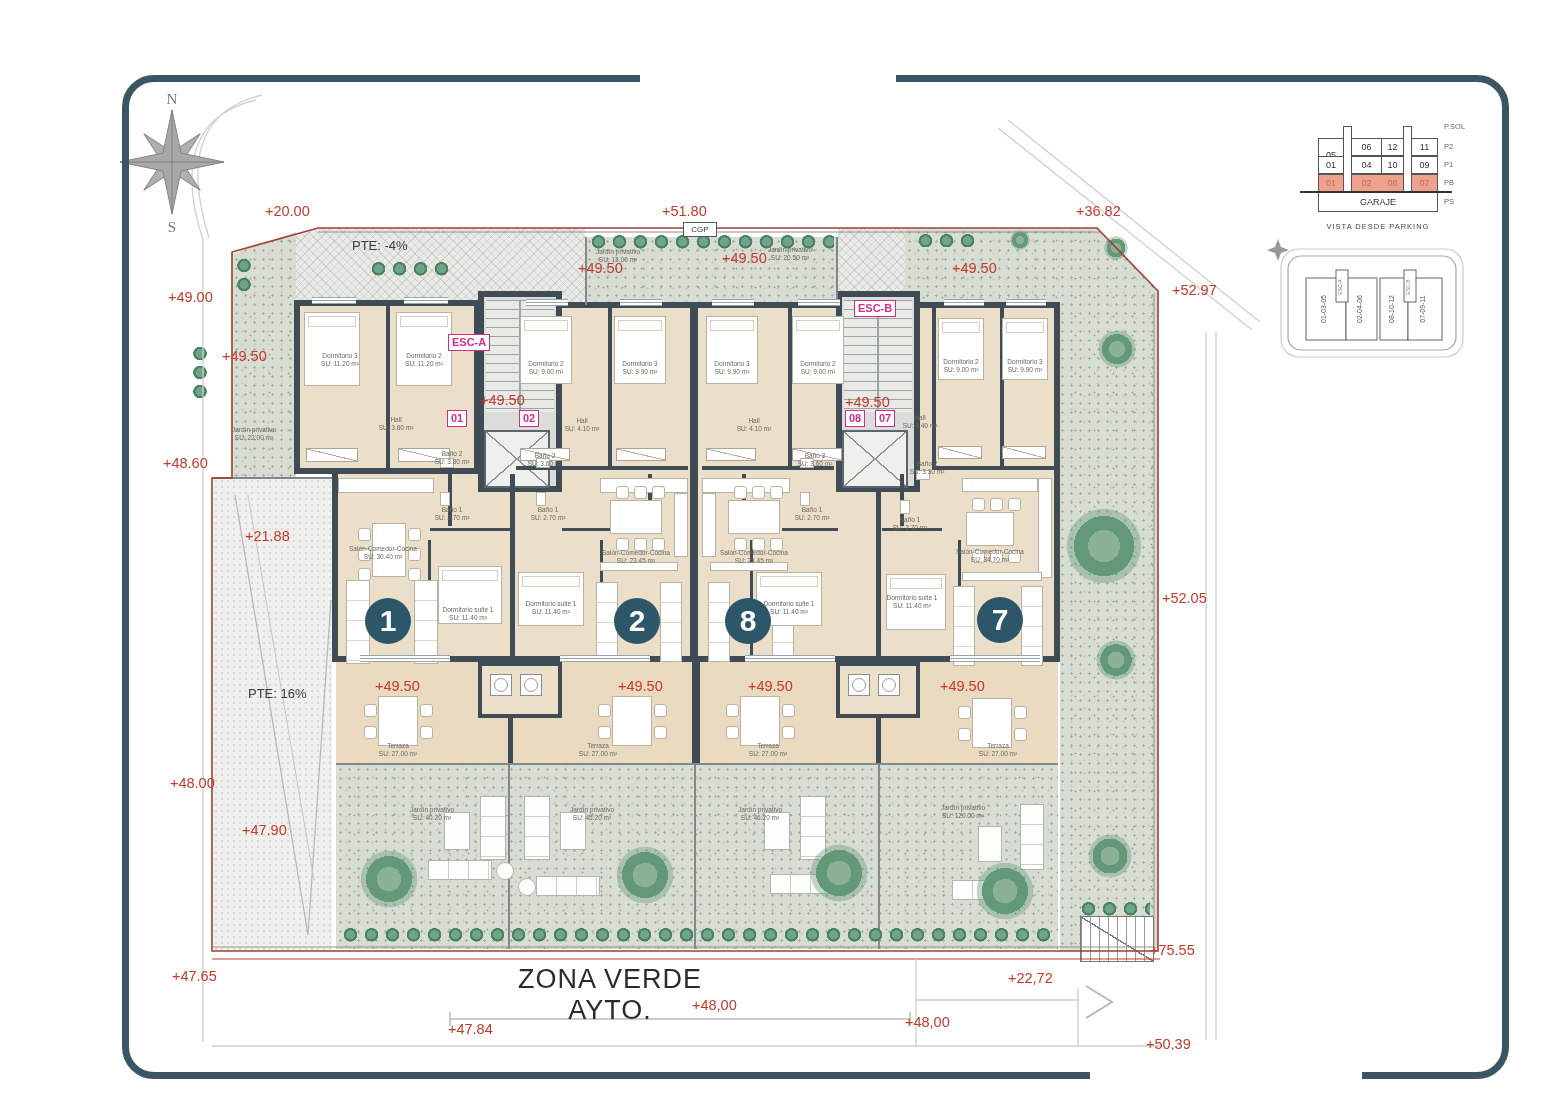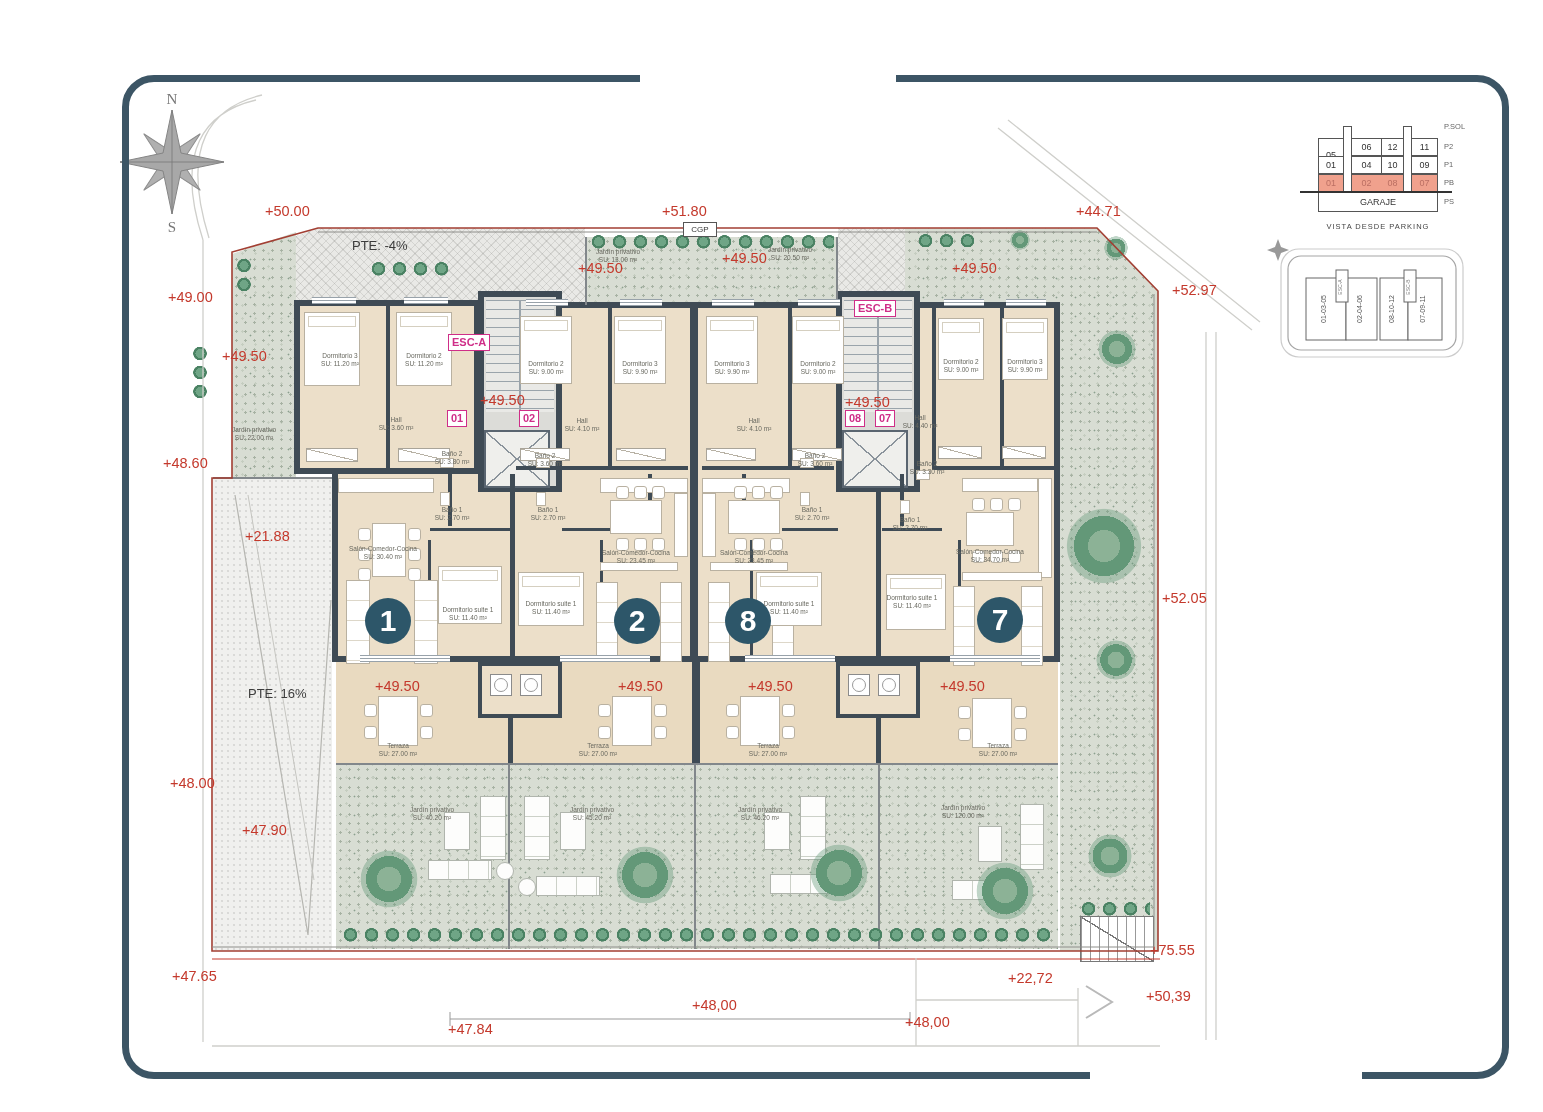--- a/index.html
+++ b/index.html
@@ -291,57 +291,61 @@
   <div class="hedge" style="left:915px;top:232px;width:62px;height:15px"></div>
   <div class="hedge" style="left:1078px;top:900px;width:72px;height:16px"></div>
   <div class="hedgev" style="left:192px;top:344px;width:18px;height:58px"></div>
   <div class="hedgev" style="left:236px;top:256px;width:16px;height:38px"></div>
 
   <div class="abs" style="left:1080px;top:916px;width:72px;height:44px;background:#fff;border:1px solid #777;z-index:4;background-image:repeating-linear-gradient(to right,#999 0 1px,transparent 1px 9px),linear-gradient(to top right,transparent calc(50% - .7px),#777 calc(50% - .7px) calc(50% + .7px),transparent calc(50% + .7px))"></div>
 
   <div class="dk" style="left:352px;top:238px;font-size:13px">PTE: -4%</div>
   <div class="dk" style="left:248px;top:686px;font-size:13px">PTE: 16%</div>
   <div class="abs" style="left:683px;top:222px;width:32px;height:13px;background:#fff;border:1px solid #555;font-size:8px;color:#333;text-align:center;line-height:13px;z-index:7">CGP</div>
+  <div class="abs" style="left:480px;top:964px;width:260px;text-align:center;z-index:7;color:#2b2b2b;font-size:27px;letter-spacing:1px">
+    <div>ZONA VERDE</div>
+    <div>AYTO.</div>
+  </div>
 
   <div class="mag" style="left:448px;top:334px">ESC-A</div>
   <div class="mag" style="left:854px;top:300px">ESC-B</div>
   <div class="mag" style="left:447px;top:410px">01</div>
   <div class="mag" style="left:519px;top:410px">02</div>
   <div class="mag" style="left:845px;top:410px">08</div>
   <div class="mag" style="left:875px;top:410px">07</div>
 
   <div class="badge" style="left:365px;top:598px">1</div>
   <div class="badge" style="left:614px;top:598px">2</div>
   <div class="badge" style="left:725px;top:598px">8</div>
   <div class="badge" style="left:977px;top:597px">7</div>
 
-  <div class="red" style="left:265px;top:203px">+50.00</div>
+  <div class="red" style="left:265px;top:203px">+20.00</div>
   <div class="red" style="left:662px;top:203px">+51.80</div>
-  <div class="red" style="left:1076px;top:203px">+44.71</div>
+  <div class="red" style="left:1076px;top:203px">+36.82</div>
   <div class="red" style="left:168px;top:289px">+49.00</div>
   <div class="red" style="left:222px;top:348px">+49.50</div>
   <div class="red" style="left:163px;top:455px">+48.60</div>
   <div class="red" style="left:245px;top:528px">+21.88</div>
   <div class="red" style="left:242px;top:822px">+47.90</div>
   <div class="red" style="left:170px;top:775px">+48.00</div>
   <div class="red" style="left:172px;top:968px">+47.65</div>
   <div class="red" style="left:578px;top:260px">+49.50</div>
   <div class="red" style="left:722px;top:250px">+49.50</div>
   <div class="red" style="left:952px;top:260px">+49.50</div>
   <div class="red" style="left:1172px;top:282px">+52.97</div>
   <div class="red" style="left:1162px;top:590px">+52.05</div>
   <div class="red" style="left:480px;top:392px">+49.50</div>
   <div class="red" style="left:845px;top:394px">+49.50</div>
   <div class="red" style="left:375px;top:678px">+49.50</div>
   <div class="red" style="left:618px;top:678px">+49.50</div>
   <div class="red" style="left:748px;top:678px">+49.50</div>
   <div class="red" style="left:940px;top:678px">+49.50</div>
   <div class="red" style="left:1150px;top:942px">+75.55</div>
   <div class="red" style="left:1008px;top:970px">+22,72</div>
-  <div class="red" style="left:1146px;top:988px">+50,39</div>
+  <div class="red" style="left:1146px;top:1036px">+50,39</div>
   <div class="red" style="left:692px;top:997px">+48,00</div>
   <div class="red" style="left:905px;top:1014px">+48,00</div>
   <div class="red" style="left:448px;top:1021px">+47.84</div>
 
   <div class="rl" style="left:340px;top:352px">
       <span>Dormitorio 3</span>
       <span>SU: 11.20 m²</span>
     </div>
   <div class="rl" style="left:424px;top:352px">
       <span>Dormitorio 2</span>

